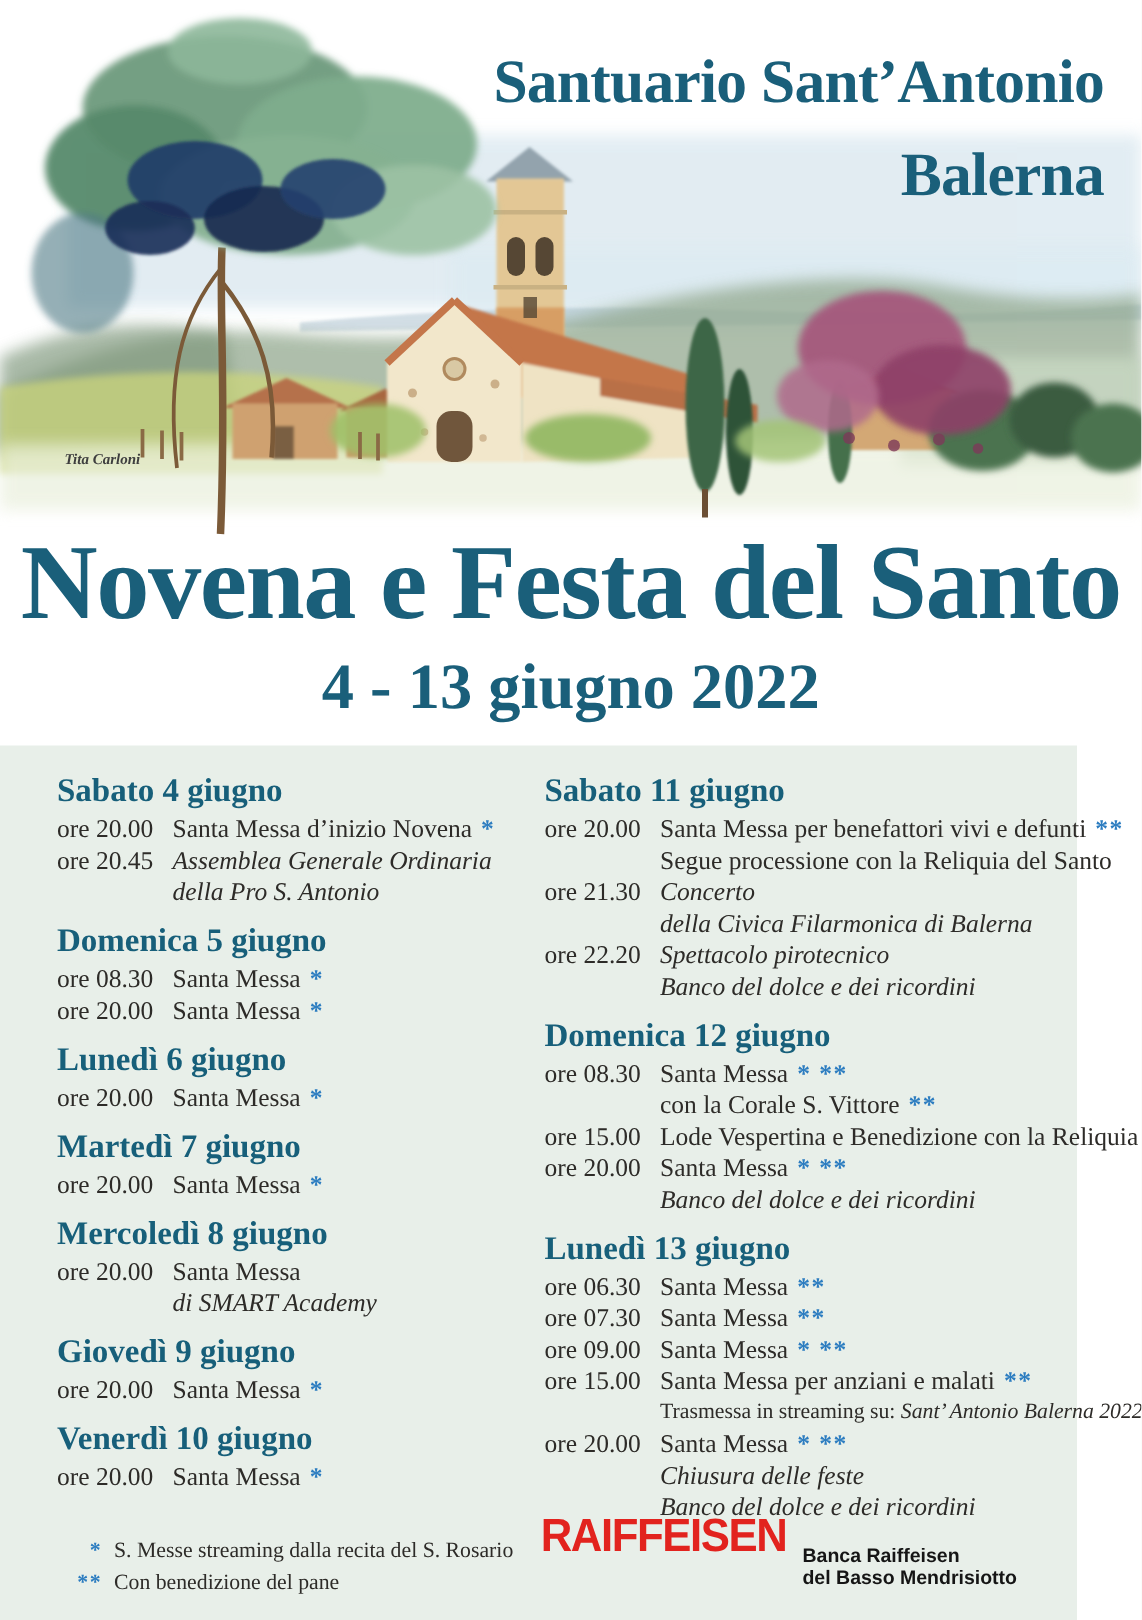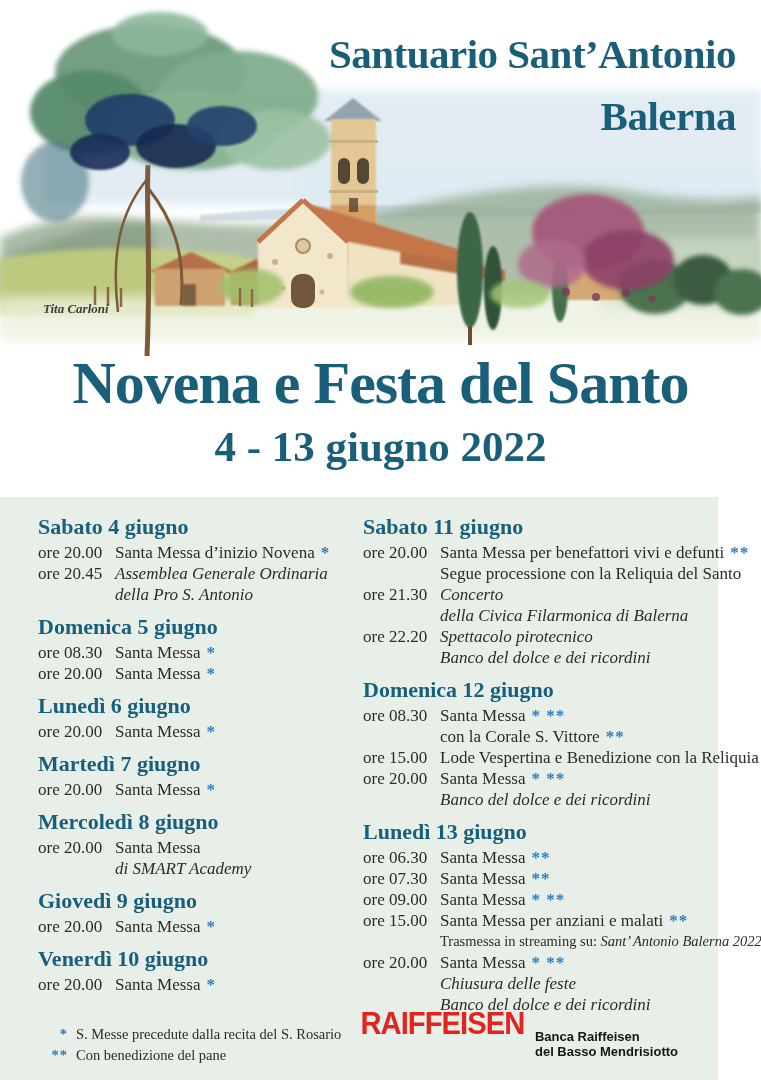--- a/index.html
+++ b/index.html
@@ -10,26 +10,26 @@
   
   .artwork { position:absolute; top:0; left:0; width:761px; height:360px; }
   .artwork svg { display:block; }
   .header-title {
     position:absolute; top:24px; right:25px; text-align:right;
     color:#1a5f7a; font-weight:bold; font-size:41px; line-height:1.5;
     letter-spacing:-0.5px;
   }
   .signature {
     position:absolute; left:43px; top:301px;
-    font-style:italic; font-weight:bold; font-size:13px; color:#3e3e3e;
+    font-style:italic; font-weight:bold; font-size:10px; color:#3e3e3e;
   }
 
   
   .title-block { position:absolute; top:352px; left:0; width:761px; text-align:center; color:#1a5f7a; }
-  .title-main  { font-size:60px; font-weight:bold; letter-spacing:-1px; line-height:1.05; }
+  .title-main  { font-size:71px; font-weight:bold; letter-spacing:-1px; line-height:1.05; }
   .title-dates { font-size:43px; font-weight:bold; margin-top:7px; }
 
   
   .schedule {
     position:absolute; top:497px; left:0; width:718px; height:583px;
     background:#e8efe9; display:flex; padding:17px 10px 0 38px;
   }
   .col-left  { width:325px; flex:none; }
   .col-right { flex:1; }
   .day-block { margin-bottom:9px; }
@@ -351,21 +351,21 @@
           <div class="event-row">
             <span class="time-cell"></span>
             <span class="event-text"><span class="it">Banco del dolce e dei ricordini</span></span>
           </div>
         </div>
       </div>
 
     <div class="footnotes">
       <div class="fn">
         <span class="fn-marker">*</span>
-        <span>S. Messe precedute dalla recita del S. Rosario</span>
+        <span>S. Messe streaming dalla recita del S. Rosario</span>
       </div>
       <div class="fn">
         <span class="fn-marker">**</span>
         <span>Con benedizione del pane</span>
       </div>
     </div>
 
     <div class="sponsor">
       <span class="brand">RAIFFEISEN</span>
       <span class="bank-name">

